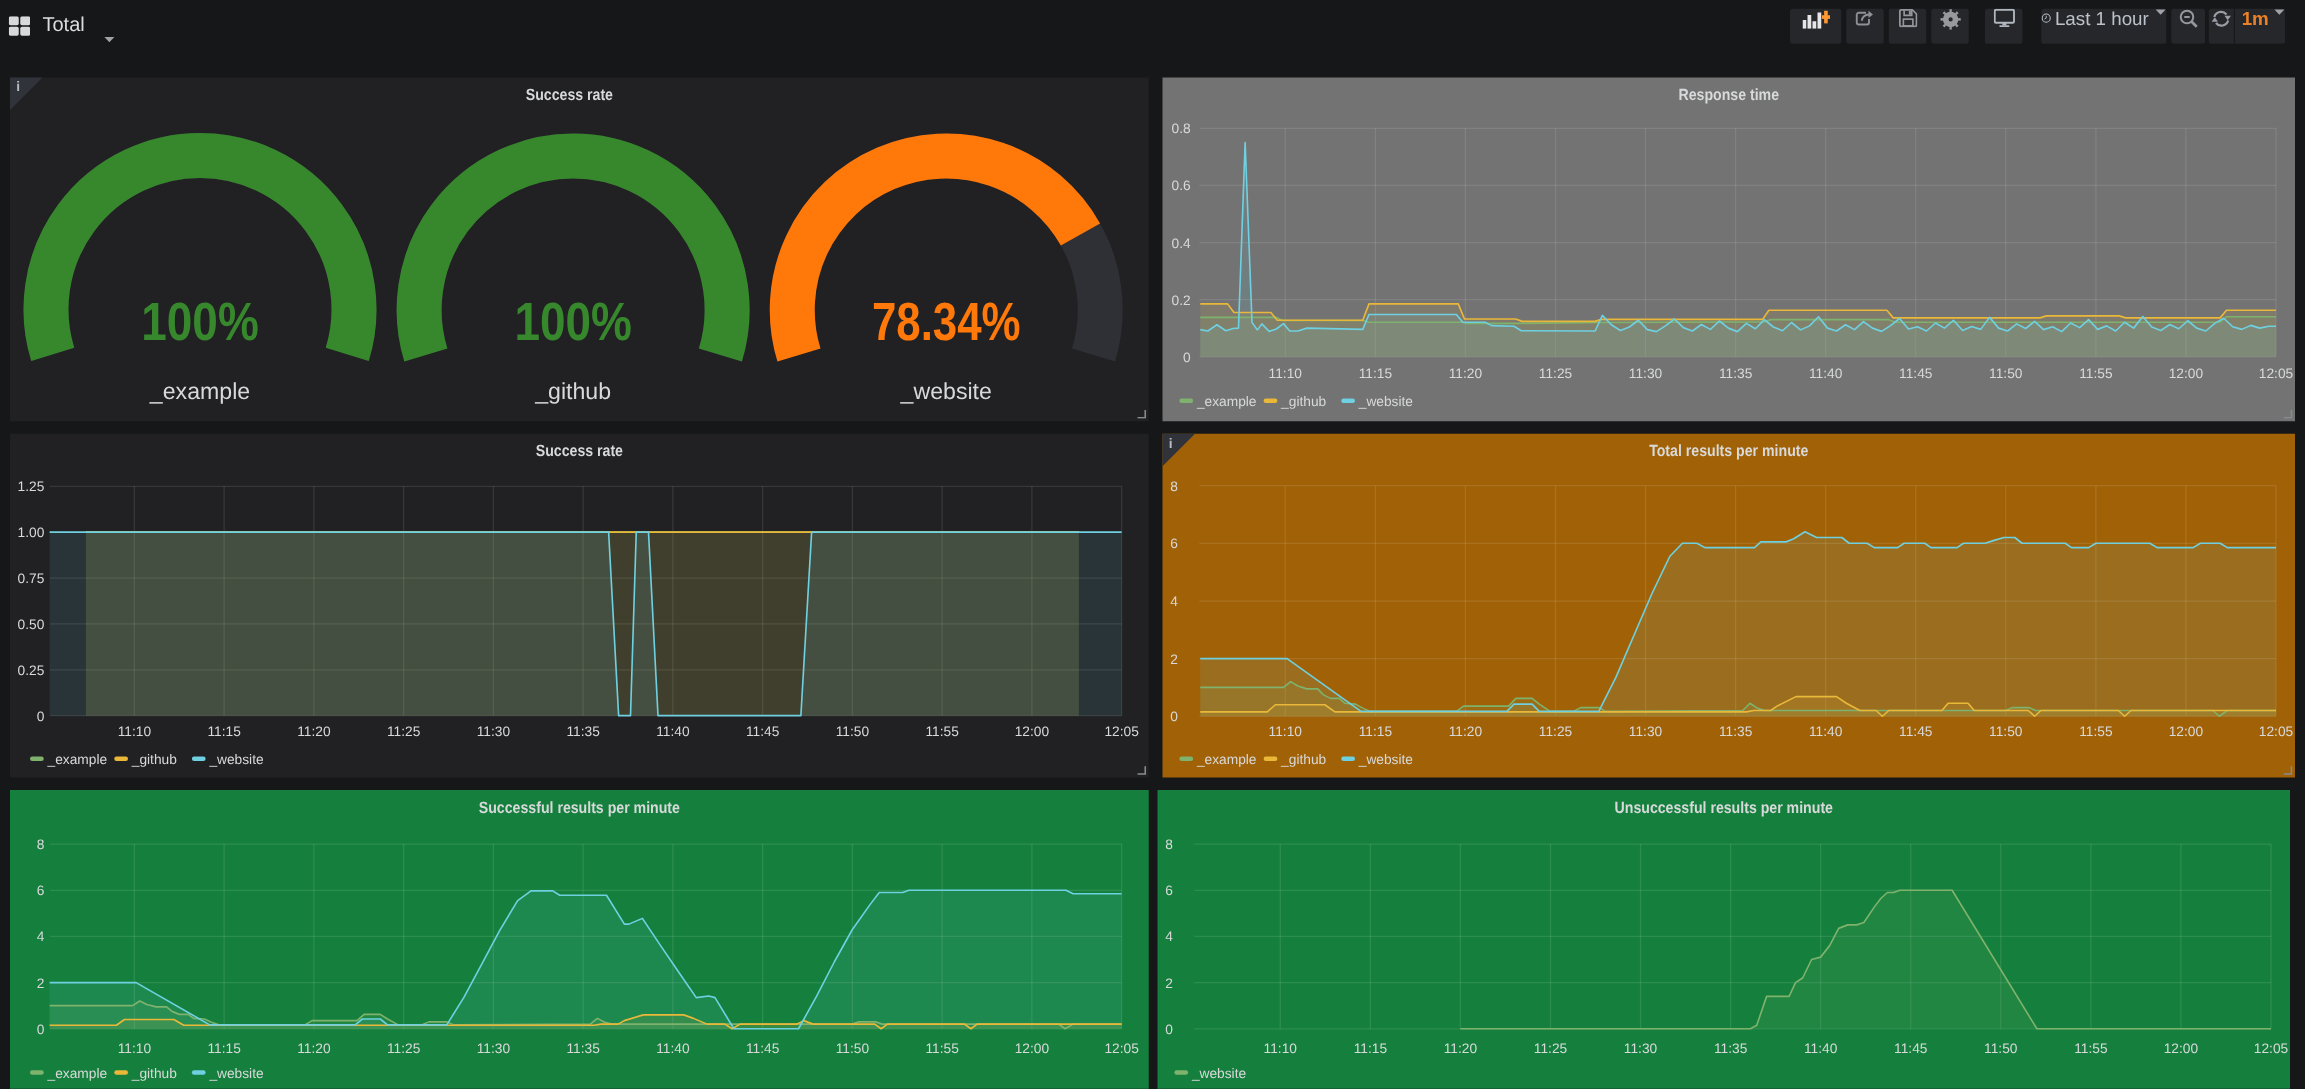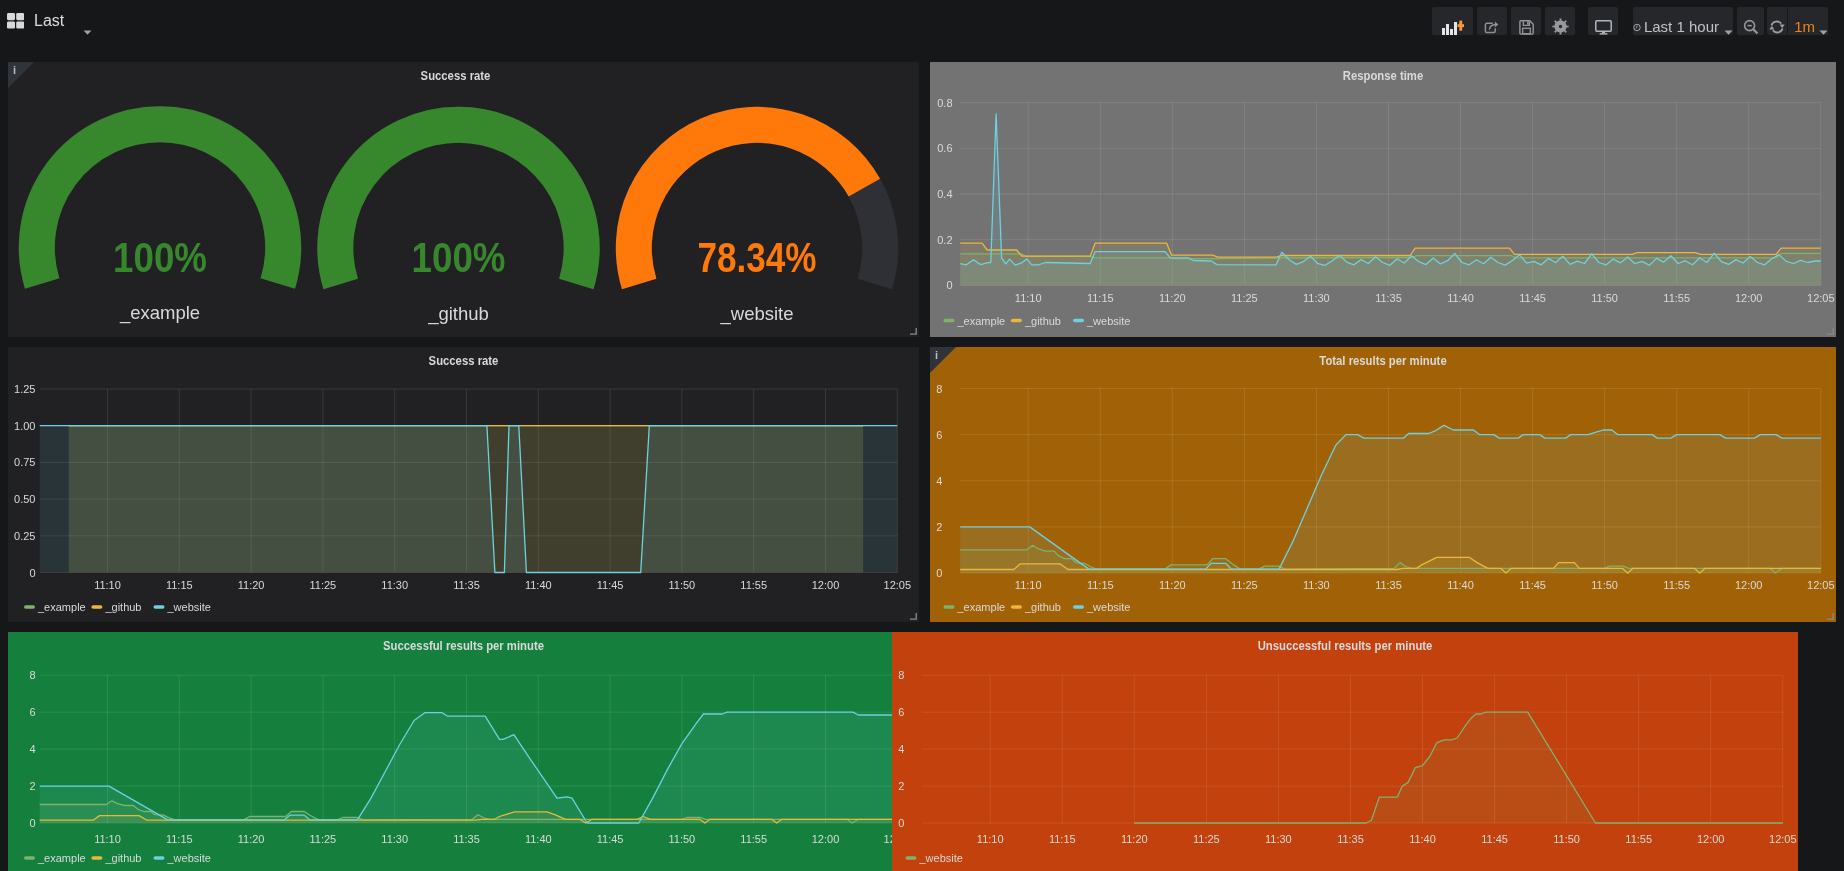--- a/index.html
+++ b/index.html
@@ -1,19 +1,19 @@
 <!DOCTYPE html>
-<html><head><meta charset="utf-8"><style>html,body{margin:0;padding:0;width:1844px;height:871px;background:#161719;overflow:hidden;font-family:"Liberation Sans",sans-serif;}.btn{position:absolute;top:7px;height:28px;background:#26272b;border-radius:2px;display:flex;align-items:flex-end;justify-content:center;white-space:nowrap;}</style></head><body>
+<html><head><meta charset="utf-8"><style>html,body{margin:0;padding:0;width:1844px;height:871px;background:#161719;overflow:hidden;font-family:"Liberation Sans",sans-serif;}.btn{position:absolute;top:7px;height:28px;background:#26272b;border-radius:2px;display:flex;align-items:flex-start;justify-content:center;white-space:nowrap;}</style></head><body>
 <div style="position:absolute;left:7px;top:13px;"><svg width="17" height="16" viewBox="0 0 17 16">
       <rect x="0" y="0" width="8" height="7.2" rx="1.4" fill="#d8d9da"></rect>
       <rect x="9.2" y="0" width="8" height="7.2" rx="1.4" fill="#d8d9da"></rect>
       <rect x="0" y="8.4" width="8" height="7.2" rx="1.4" fill="#d8d9da"></rect>
       <rect x="9.2" y="8.4" width="8" height="7.2" rx="1.4" fill="#d8d9da"></rect>
     </svg></div>
-<div style="position:absolute;left:34px;top:12px;font:16px Liberation Sans,sans-serif;color:#dcdddf;">Last</div>
+<div style="position:absolute;left:34px;top:12px;font:16px Liberation Sans,sans-serif;color:#dcdddf;">Total</div>
 <div style="position:absolute;left:83px;top:21px;"><svg width="9" height="5" viewBox="0 0 9 5">
       <path d="M0.5 0.5 L8.5 0.5 L4.5 4.8 Z" fill="#9fa2a7"></path>
     </svg></div>
 <div class="btn" style="left:1432px;width:41px;">
     <svg width="22" height="16" viewBox="0 0 22 16">
       <rect x="0" y="9" width="3" height="7" fill="#e6e6e8"></rect>
       <rect x="4" y="5" width="3" height="11" fill="#e6e6e8"></rect>
       <rect x="8" y="10" width="3" height="6" fill="#e6e6e8"></rect>
       <rect x="12" y="3" width="3" height="13" fill="#e6e6e8"></rect>
       <rect x="15.5" y="5.2" width="6.5" height="2.9" fill="#ff9830"></rect>
@@ -59,21 +59,21 @@
       </svg>
     </span>
   </div>
 <div class="btn" style="left:1737px;width:27px;">
     <svg width="16" height="16" viewBox="0 0 16 16">
       <circle cx="6.6" cy="6.6" r="5" fill="none" stroke="#94969b" stroke-width="1.6"></circle>
       <line x1="4.4" y1="6.6" x2="8.8" y2="6.6" stroke="#94969b" stroke-width="1.5"></line>
       <line x1="10.2" y1="10.2" x2="14.4" y2="14.4" stroke="#94969b" stroke-width="2.2"></line>
     </svg>
   </div>
-<div class="btn" style="left:1767px;width:61px;justify-content:flex-start;">
+<div class="btn" style="left:1767px;width:61px;justify-content:flex-start;font-weight:bold;">
     <div style="width:30px;display:flex;justify-content:center;">
       <svg width="16" height="16" viewBox="0 0 16 16">
         <path d="M2.45 6.55 A 5.6 5.6 0 0 1 12.2 4.6" fill="none" stroke="#999da4" stroke-width="1.8"></path>
         <path d="M13.55 9.45 A 5.6 5.6 0 0 1 3.8 11.4" fill="none" stroke="#999da4" stroke-width="1.8"></path>
         <path d="M10.6 5.6 L15.7 5.6 L13.15 9.2 Z" fill="#999da4"></path>
         <path d="M5.4 10.4 L0.3 10.4 L2.85 6.8 Z" fill="#999da4"></path>
       </svg>
     </div>
     <div style="width:1px;height:28px;background:#18191c;"></div>
     <span style="font-size:15px;color:#eb8126;margin-left:6px;">1m</span>
@@ -315,21 +315,21 @@
       <text x="817.5" y="210.5" text-anchor="middle" font-size="11" fill="#d8d9da" font-family="Liberation Sans, sans-serif">12:00</text>
       <text x="889.3" y="210.5" text-anchor="middle" font-size="11" fill="#d8d9da" font-family="Liberation Sans, sans-serif">12:05</text>
       <rect x="16.0" y="224.2" width="11" height="3.6" rx="1.8" fill="#7eb26d"></rect>
       <text x="30.0" y="230.0" font-size="11" fill="#d8d9da" font-family="Liberation Sans, sans-serif">_example</text>
       <rect x="83.4" y="224.2" width="11" height="3.6" rx="1.8" fill="#eab839"></rect>
       <text x="97.4" y="230.0" font-size="11" fill="#d8d9da" font-family="Liberation Sans, sans-serif">_github</text>
       <rect x="145.5" y="224.2" width="11" height="3.6" rx="1.8" fill="#6ed0e0"></rect>
       <text x="159.5" y="230.0" font-size="11" fill="#d8d9da" font-family="Liberation Sans, sans-serif">_website</text>
     </svg>
   </div>
-<div style="position:absolute;left:892px;top:632px;width:906px;height:239px;background:#c2410c;">
+<div style="position:absolute;left:926px;top:632px;width:906px;height:239px;background:#15803d;">
     <div style="position:absolute;left:0px;top:6px;width:100%;text-align:center;font:bold 13px Liberation Sans,sans-serif;color:#d8d9da;transform:scaleX(0.87);">Unsuccessful results per minute</div>
     <svg width="906" height="239" viewBox="0 0 906 239" style="position:absolute;left:0;top:0">
       <line x1="98.2" y1="43.2" x2="98.2" y2="191.0" stroke="rgba(255,255,255,0.10)" stroke-width="1"></line>
       <line x1="170.3" y1="43.2" x2="170.3" y2="191.0" stroke="rgba(255,255,255,0.10)" stroke-width="1"></line>
       <line x1="242.3" y1="43.2" x2="242.3" y2="191.0" stroke="rgba(255,255,255,0.10)" stroke-width="1"></line>
       <line x1="314.4" y1="43.2" x2="314.4" y2="191.0" stroke="rgba(255,255,255,0.10)" stroke-width="1"></line>
       <line x1="386.4" y1="43.2" x2="386.4" y2="191.0" stroke="rgba(255,255,255,0.10)" stroke-width="1"></line>
       <line x1="458.5" y1="43.2" x2="458.5" y2="191.0" stroke="rgba(255,255,255,0.10)" stroke-width="1"></line>
       <line x1="530.5" y1="43.2" x2="530.5" y2="191.0" stroke="rgba(255,255,255,0.10)" stroke-width="1"></line>
       <line x1="602.6" y1="43.2" x2="602.6" y2="191.0" stroke="rgba(255,255,255,0.10)" stroke-width="1"></line>

